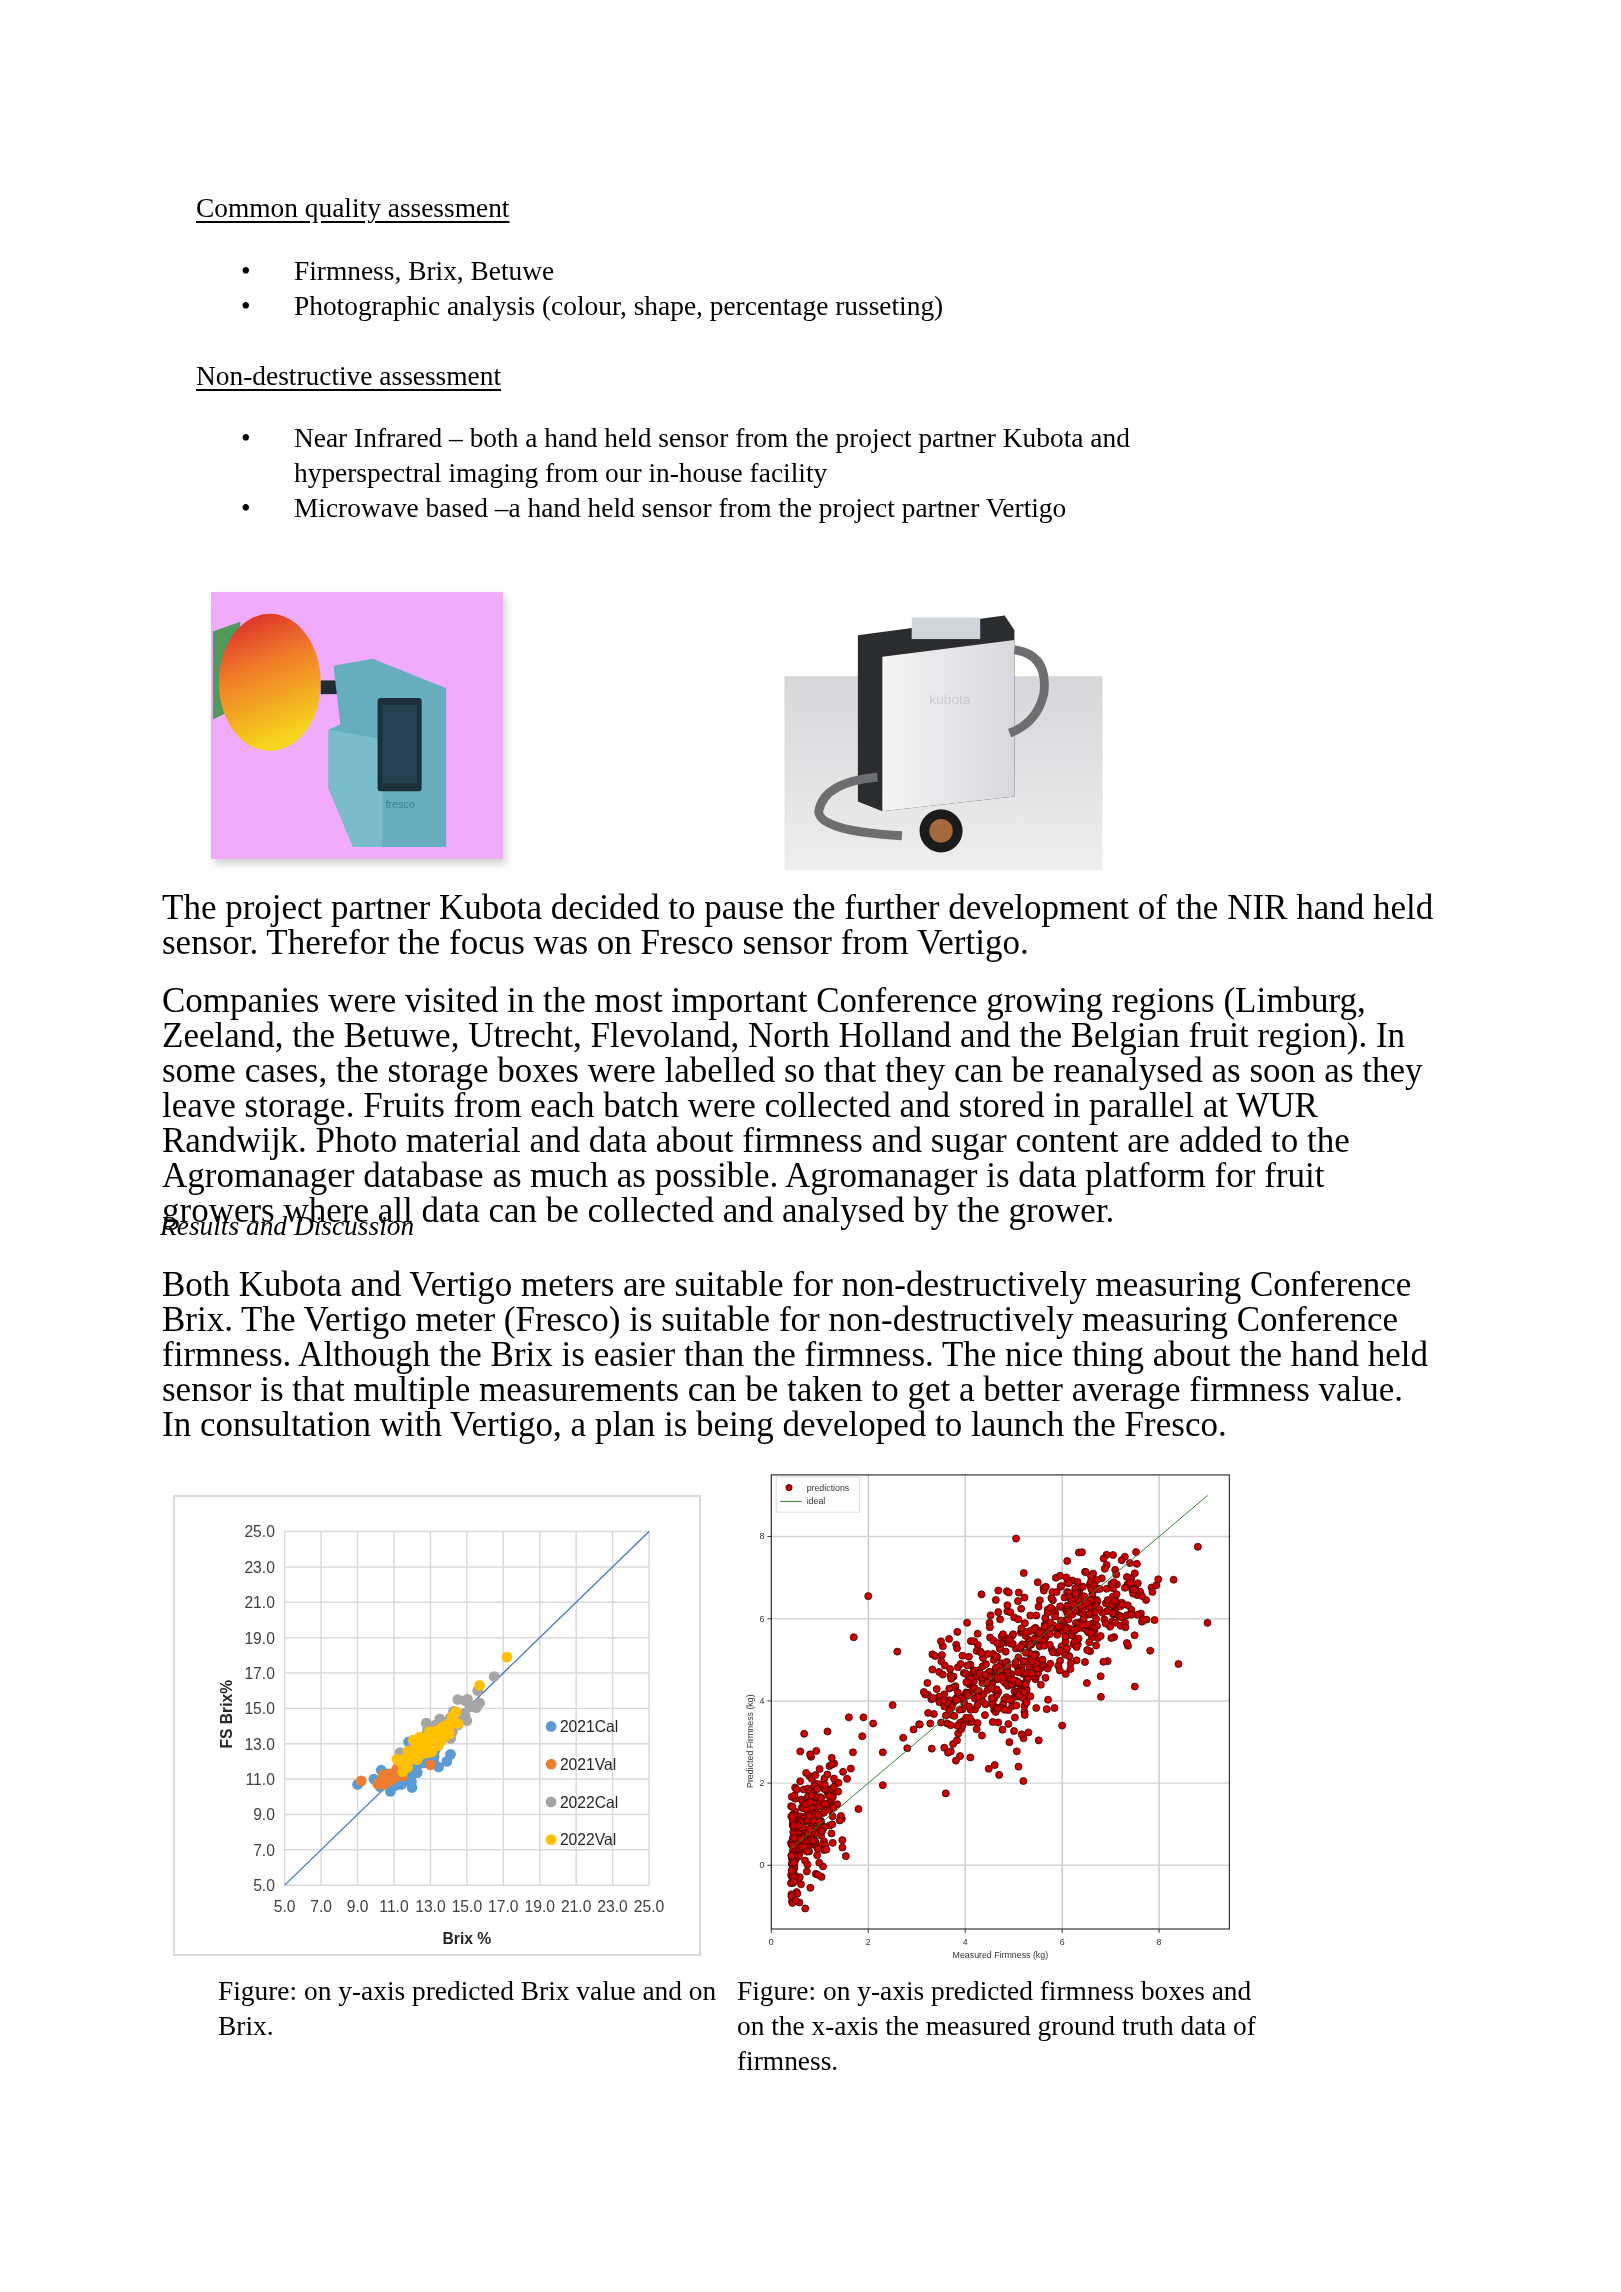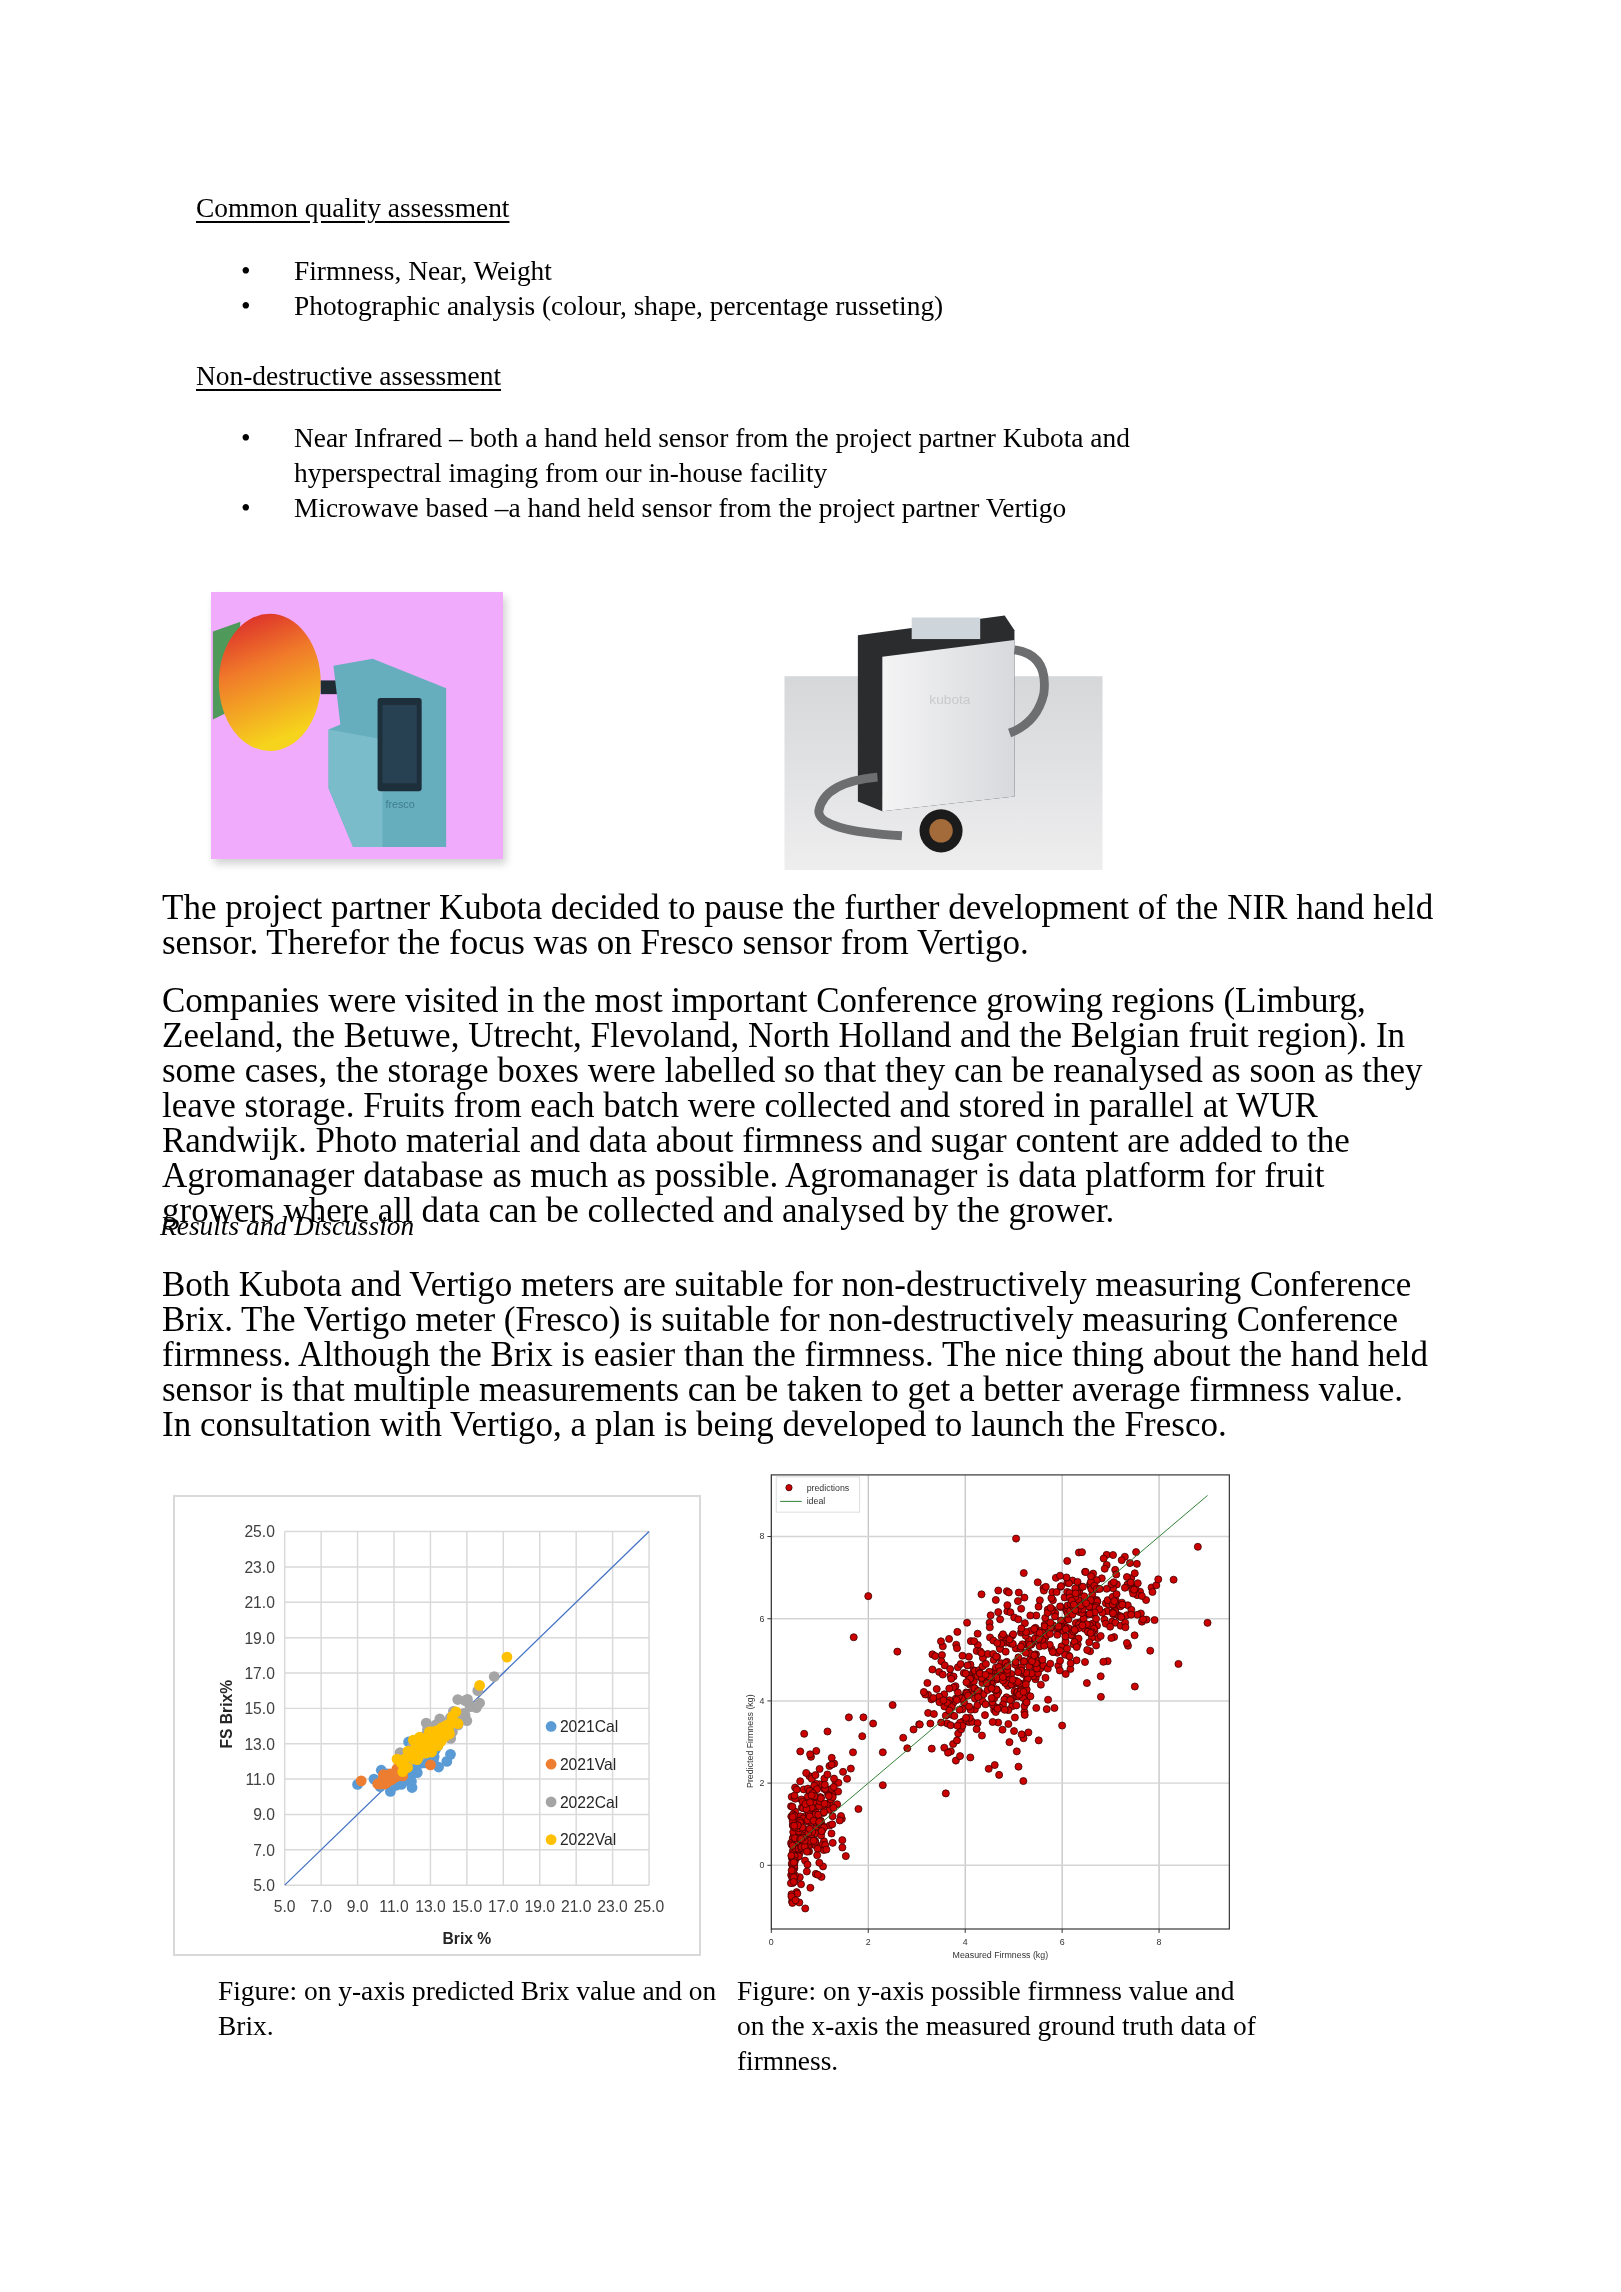--- a/index.html
+++ b/index.html
@@ -14,21 +14,21 @@
   .italic { font-style: italic; font-size: 27.4px; white-space: nowrap; }
   .photo { position: absolute; overflow: hidden; }
   .caption { font-size: 27.4px; line-height: 35px; }
   svg text { font-family: "Liberation Sans", "DejaVu Sans", sans-serif; }
 </style>
 </head>
 <body>
 
 <div class="abs heading-u" style="left:196px; top:193px;">Common quality assessment</div>
 <ul class="bullet-list abs" style="left:196px; top:254px; width:1176px;">
-  <li><span class="dot">•</span><span>Firmness, Near, Weight</span></li>
+  <li><span class="dot">•</span><span>Firmness, Brix, Betuwe</span></li>
   <li><span class="dot">•</span><span>Photographic analysis (colour, shape, percentage russeting)</span></li>
 </ul>
 
 <div class="abs heading-u" style="left:196px; top:361px;">Non-destructive assessment</div>
 <ul class="bullet-list abs" style="left:196px; top:421px; width:1039px;">
   <li><span class="dot">•</span><span>Near Infrared – both a hand held sensor from the project partner Kubota and hyperspectral imaging from our in-house facility</span></li>
   <li><span class="dot">•</span><span>Microwave based –a hand held sensor from the project partner Vertigo</span></li>
 </ul>
 
 <div class="photo" style="left:211px; top:592px; width:292px; height:267px; background:#f0abfc; box-shadow: 2.9px 4.9px 7.8px rgba(0,0,0,0.18);">
@@ -1329,17 +1329,17 @@
       <text x="268.5" y="498" font-size="9" text-anchor="middle" fill="#333">Measured Firmness (kg)</text>
       <text x="0" y="0" font-size="9" text-anchor="middle" fill="#333" transform="translate(16 276.5) rotate(-90)">Predicted Firmness (kg)</text>
     </svg>
 </div>
 
 <div class="abs caption" style="left:173px; top:1974px; width:549px; white-space:nowrap;margin-left:45px;">
   <div>Figure: on y-axis predicted Brix value and on</div>
   <div>Brix.</div>
 </div>
 <div class="abs caption" style="left:737px; top:1974px; width:554px; overflow:hidden; white-space:nowrap;">
-  <div>Figure: on y-axis possible firmness value and</div>
+  <div>Figure: on y-axis predicted firmness boxes and</div>
   <div>on the x-axis the measured ground truth data of</div>
   <div>firmness.</div>
 </div>
 
 
 </body></html>

